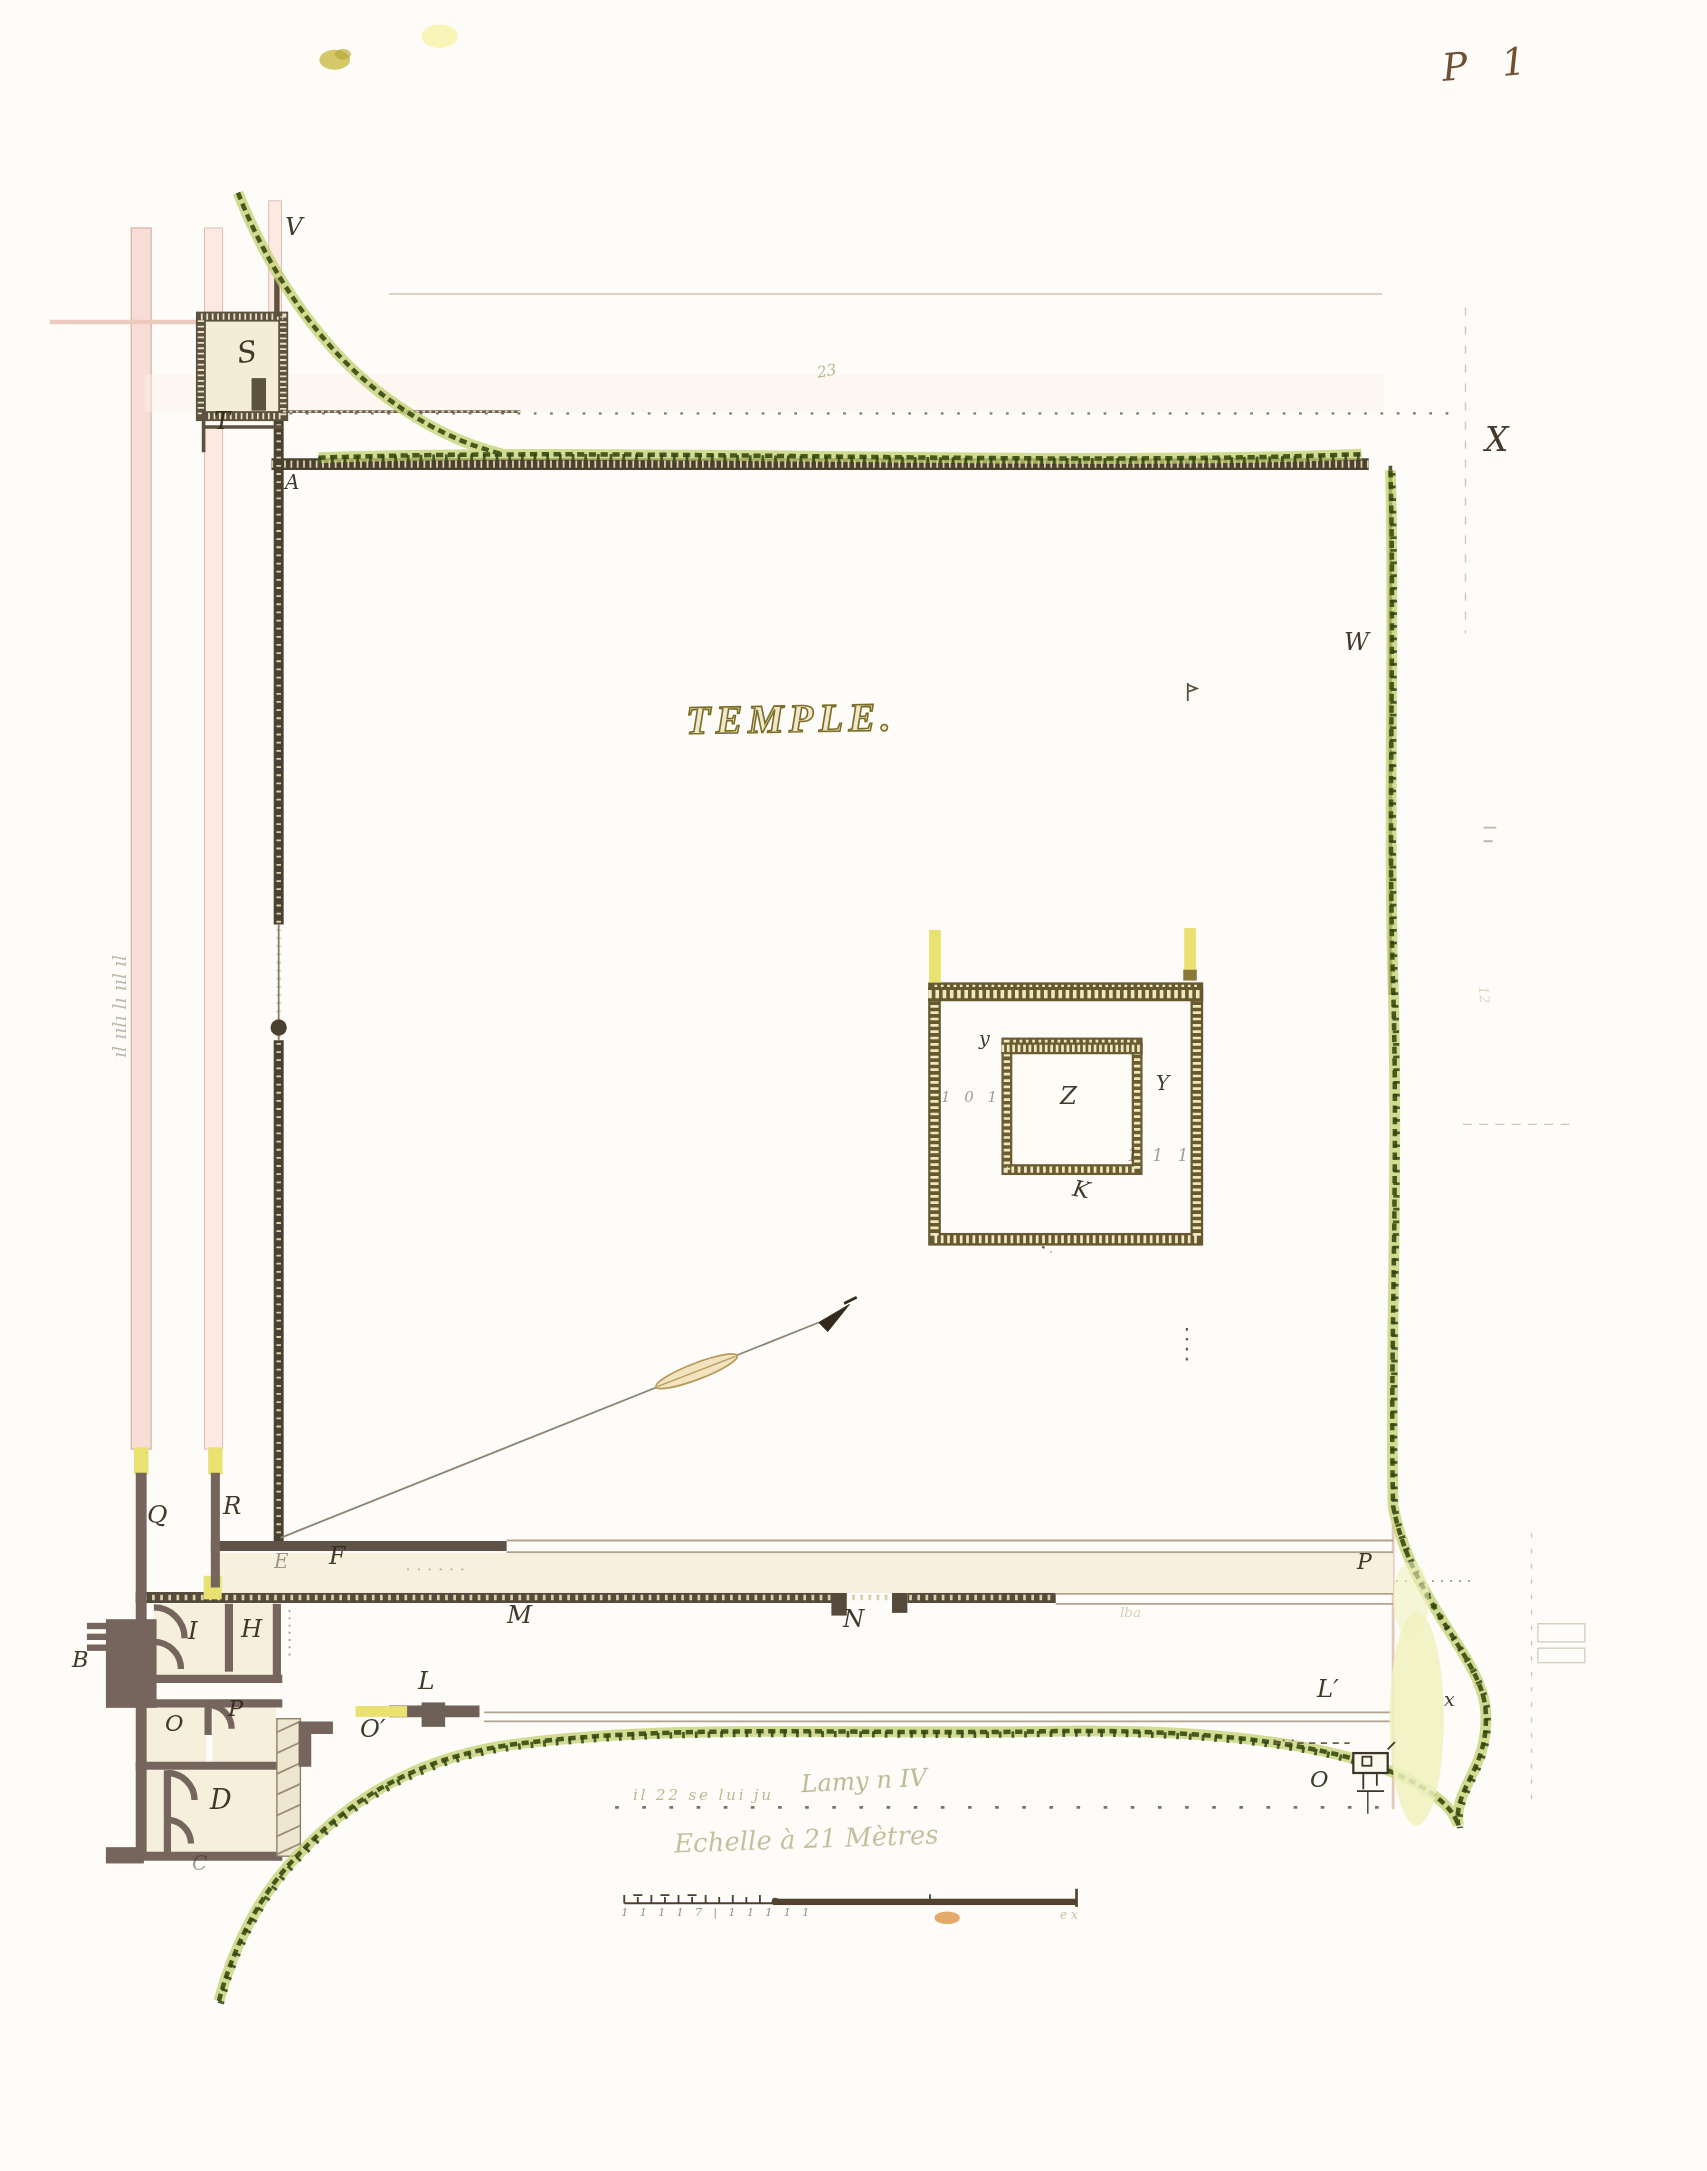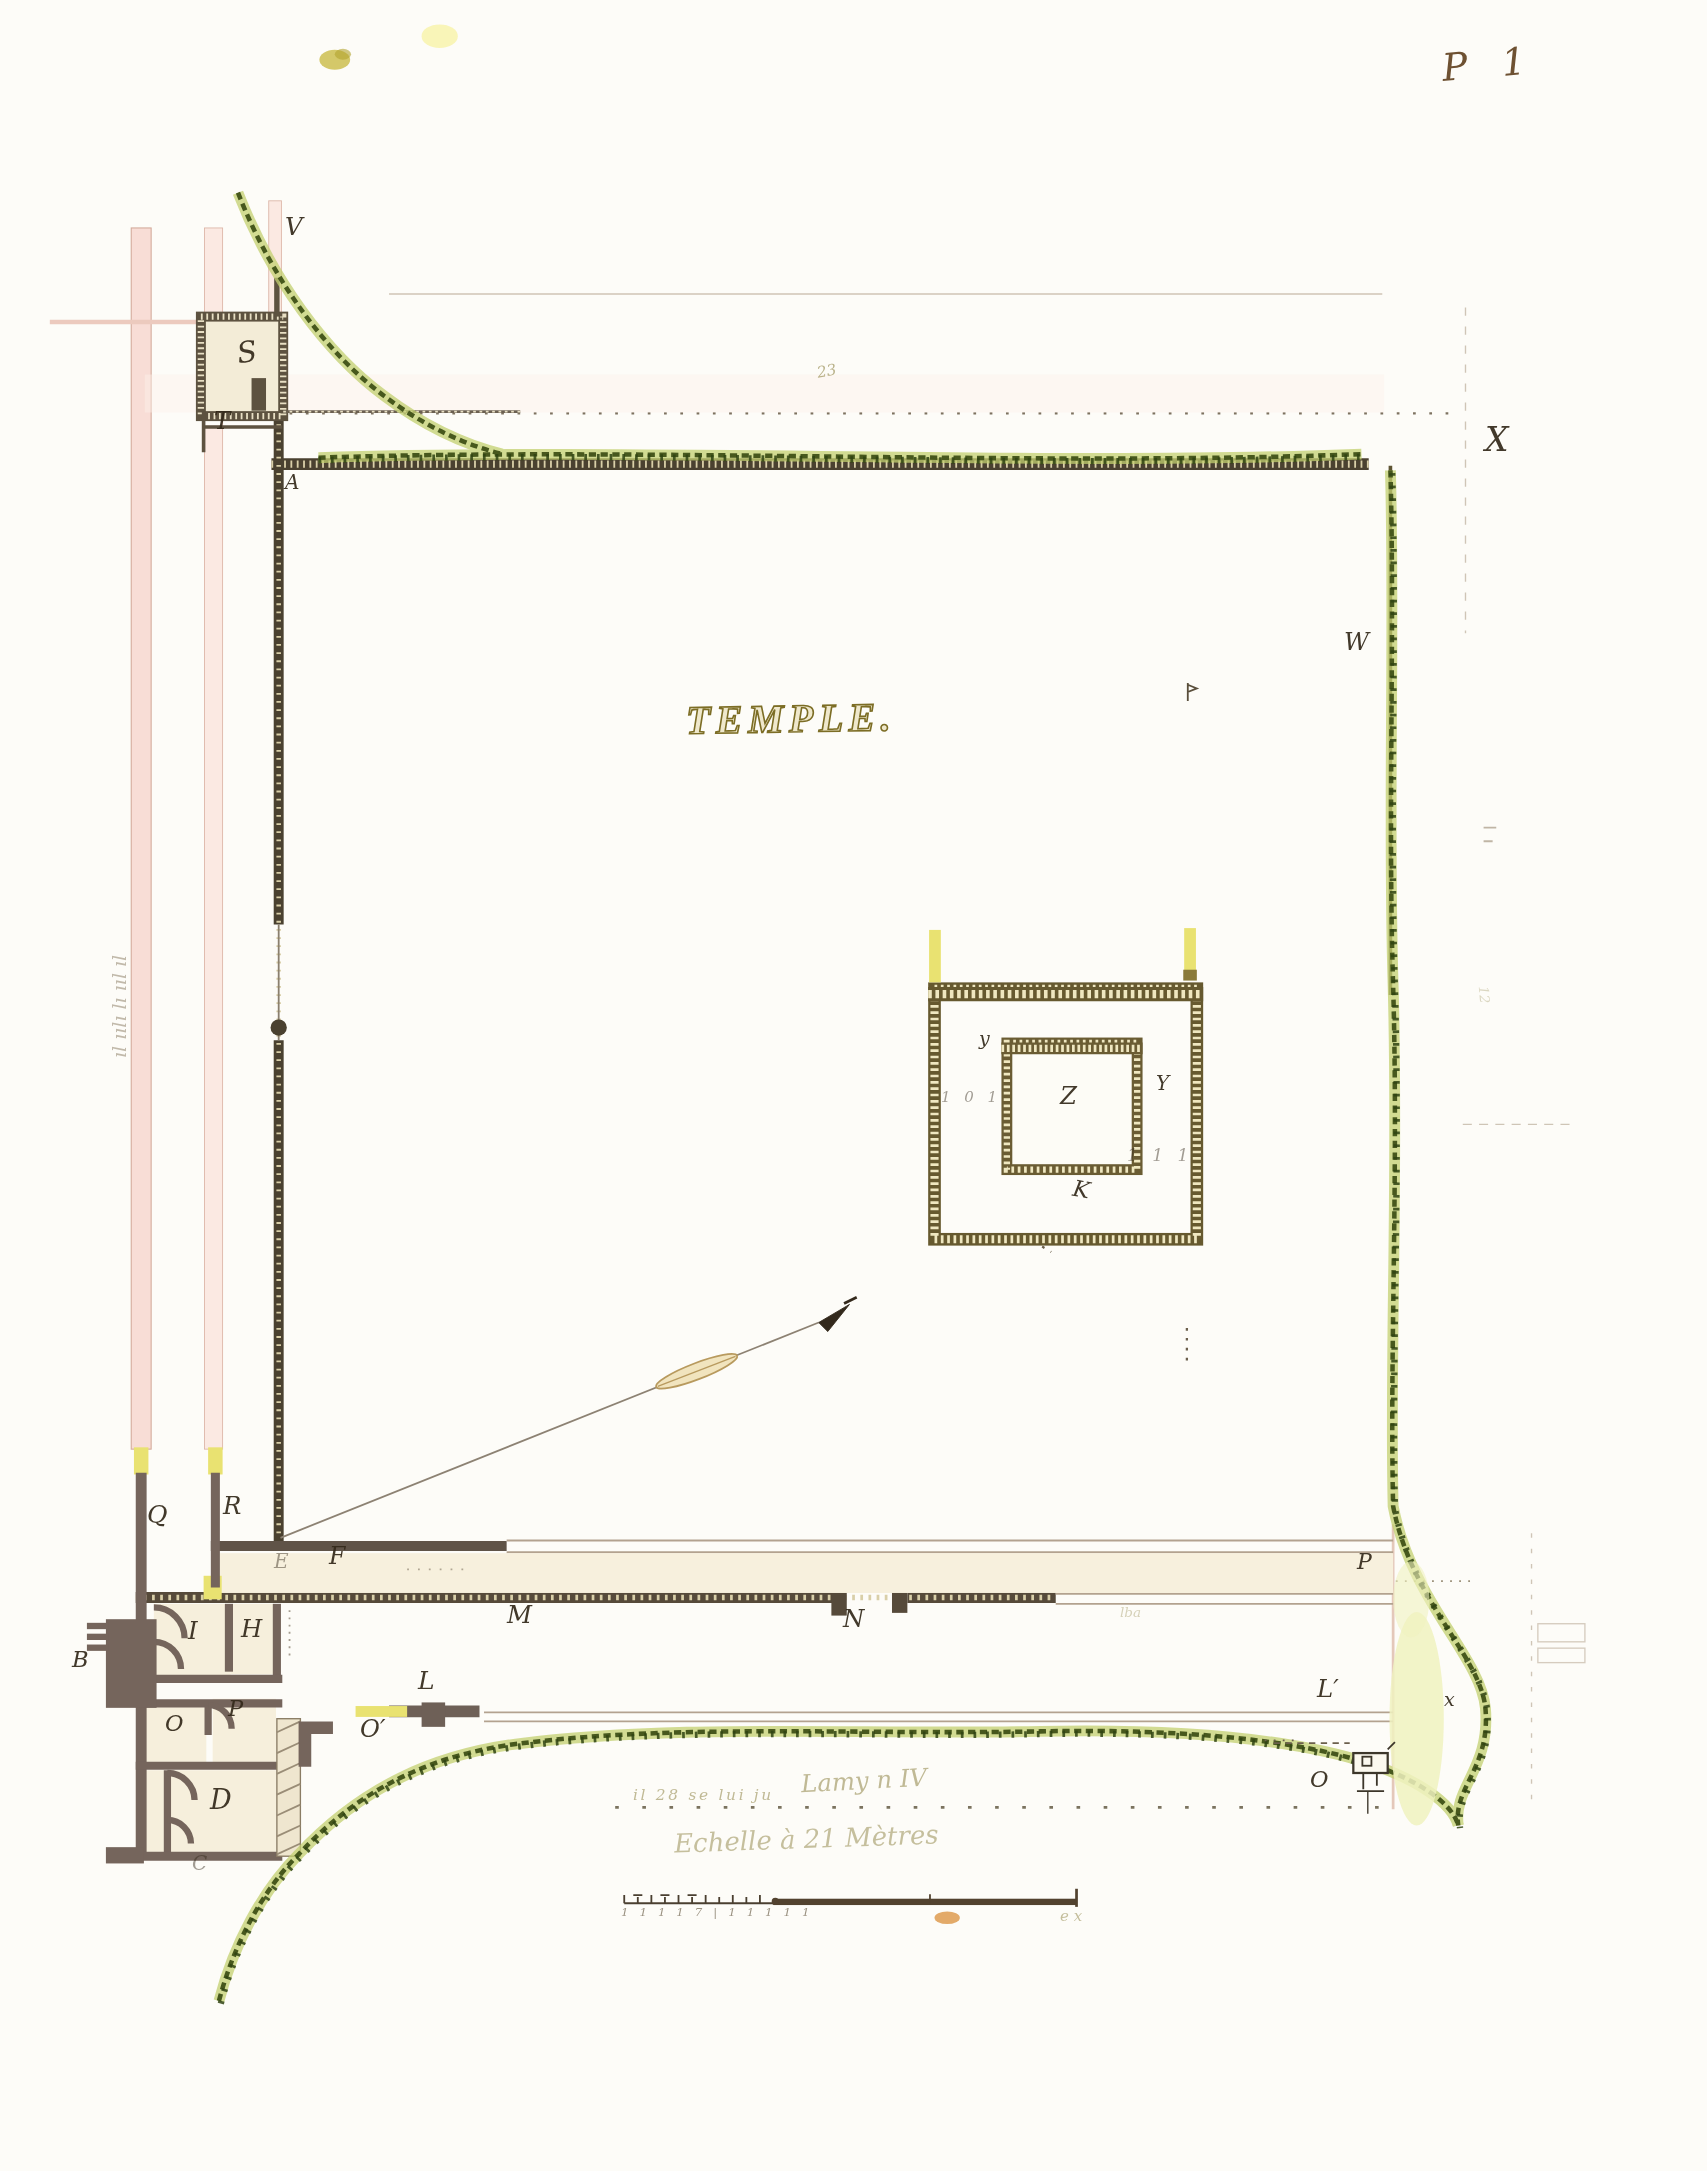--- a/index.html
+++ b/index.html
@@ -240,24 +240,24 @@
 <div class="lbl" style="left:72px;top:1648px;font-size:22.6px;">B</div>
 <div class="lbl" style="left:1444px;top:1690px;font-size:19px;">x</div>
 <div class="lbl" style="left:1310px;top:1768px;font-size:22.6px;">O</div>
 <div class="lbl" style="left:1060px;top:1084px;font-size:24.4px;">Z</div>
 <div class="lbl" style="left:979px;top:1029px;font-size:19px;">y</div>
 <div class="lbl" style="left:1156px;top:1073px;font-size:20px;">Y</div>
 <div class="lbl" style="left:1073px;top:1178px;font-size:22.6px;transform:rotate(10deg);">K</div>
 <div class="lbl faint" style="left:941px;top:1090px;font-size:15px;letter-spacing:4.5px;">1 0 1</div>
 <div class="lbl faint" style="left:1127px;top:1147px;font-size:17px;letter-spacing:4.5px;">1 1 1</div>
 
-<div class="annot" style="left:633px;top:1788px;font-size:15.4px;letter-spacing:2.7px;opacity:.55;">il 28   se lui ju</div>
+<div class="annot" style="left:633px;top:1788px;font-size:15.4px;letter-spacing:2.7px;opacity:.55;">il 22   se lui ju</div>
 <div class="annot" style="left:801px;top:1769px;font-size:24.4px;opacity:.55;transform:rotate(-3deg);">Lamy n IV</div>
 <div class="annot" style="left:674px;top:1826px;font-size:26px;opacity:.5;transform:rotate(-2deg);">Echelle à 21 Mètres</div>
 <div class="annot" style="left:110px;top:1058px;font-size:19px;opacity:.45;color:#7a6a4e;transform:rotate(-90deg);transform-origin:left top;">ıl ıılı lı ııl ıl</div>
 <div class="annot" style="left:621px;top:1907px;font-size:11.8px;letter-spacing:3.6px;opacity:.6;color:#5a4c34;text-align:center;">1 1 1 1 7 | 1 1 1 1 1</div>
 <div class="annot" style="left:817px;top:364px;font-size:15.4px;opacity:.6;transform:rotate(-10deg);">23</div>
 <div class="annot" style="left:1120px;top:1570px;font-size:13.6px;opacity:.35;margin-top:36px;">lba</div>
 <div class="annot" style="left:1475px;top:988px;font-size:13.6px;opacity:.3;transform:rotate(85deg);">12</div>
-<div class="annot" style="left:1060px;top:1909px;font-size:15px;opacity:.5;">e x</div>
+<div class="annot" style="left:1060px;top:1909px;font-size:12px;opacity:.5;">e x</div>
 
 </div>
 
 
 </body></html>

